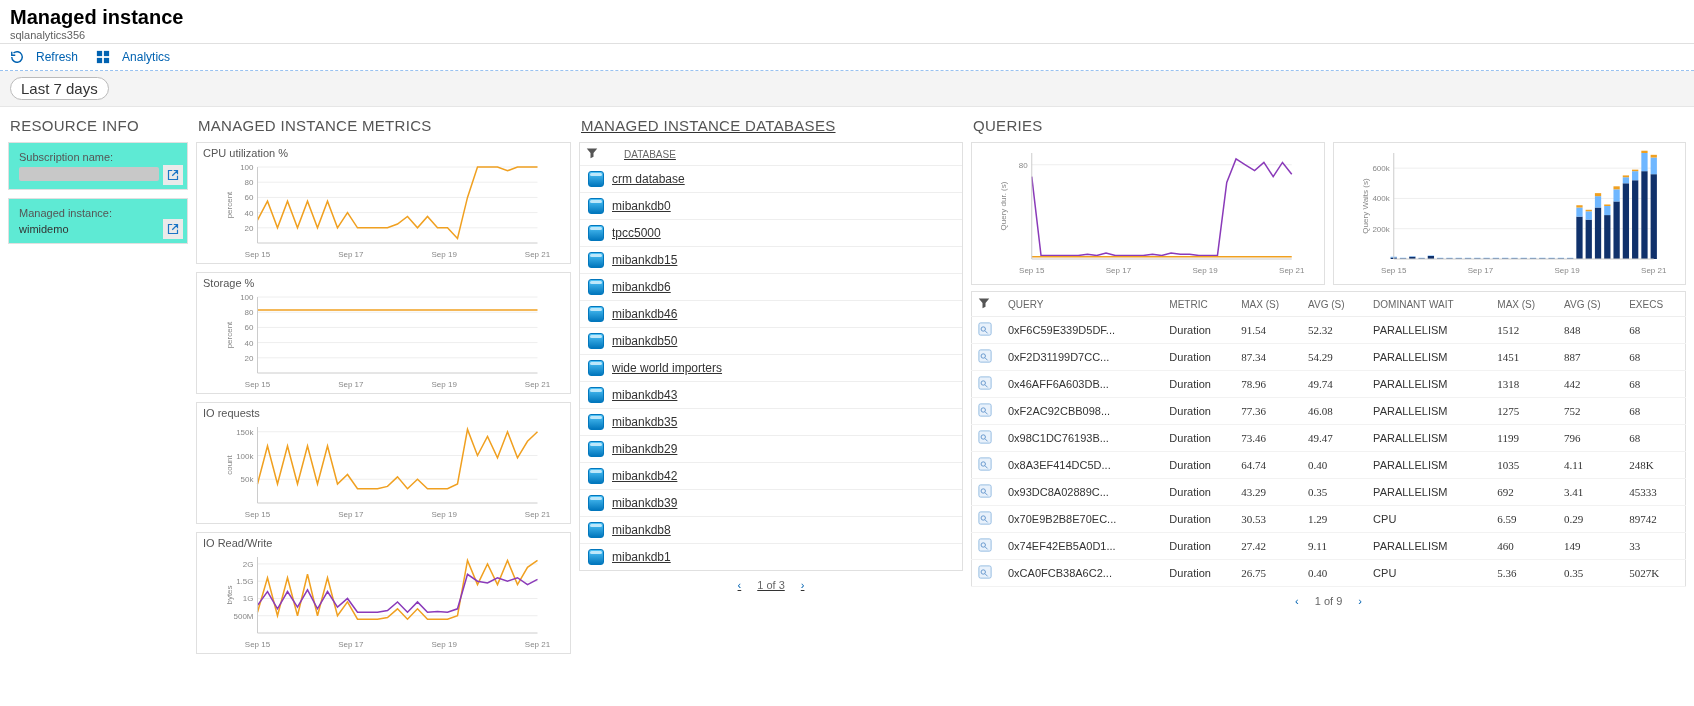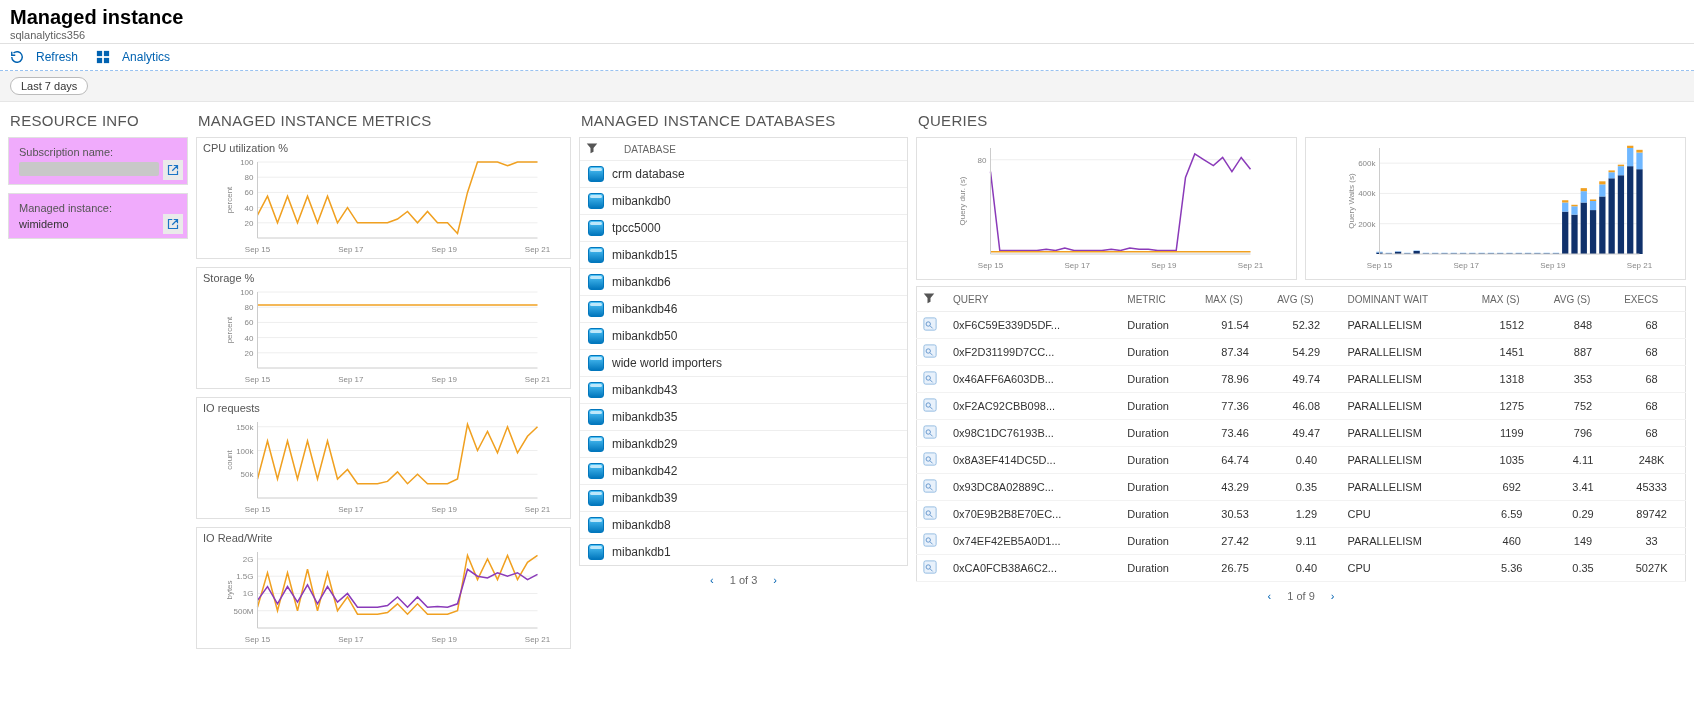--- a/index.html
+++ b/index.html
@@ -3,48 +3,48 @@
 <meta charset="utf-8">
 <style>
   body { margin:0; font-family: "Segoe UI", Arial, sans-serif; font-size:12px; color:#333; background:#fff; }
   .header { padding:6px 10px 2px; }
   .title { font-size:20px; font-weight:600; color:#000; }
   .subtitle { font-size:11px; color:#606060; }
   .cmdbar { border-top:1px solid #e0e0e0; padding:6px 10px; display:flex; gap:18px; border-bottom:1px dashed #99c2f0; }
   .cmd { color:#0062b1; cursor:pointer; display:flex; align-items:center; gap:12px; }
   .cmd svg { flex:none; }
   .pillbar { background:#f4f4f4; padding:6px 10px; border-bottom:1px solid #e6e6e6; }
-  .pill { border:1px solid #bbb; border-radius:12px; padding:2px 10px; font-size:11px; background:#fff; display:inline-block; }
+  .pill { border:1px solid #bbb; border-radius:12px; padding:2px 10px; font-size:15px; background:#fff; display:inline-block; }
   .main { display:flex; gap:8px; padding:8px; align-items:flex-start; }
   .col-resource { width:180px; }
   .col-metrics { width:375px; }
-  .col-db { width:329px; }
+  .col-db { width:384px;text-decoration:underline; }
   .col-queries { flex:1; }
   .sechead { font-size:15px; color:#555; letter-spacing:.3px; padding:2px 2px 8px; }
-  .tile { border:1px solid #e0e0e0; background:#f0abfc; position:relative; padding:8px 28px 8px 10px; margin-bottom:8px; font-size:11px; }
+  .tile { border:1px solid #e0e0e0; background:#5eead4; position:relative; padding:8px 28px 8px 10px; margin-bottom:8px; font-size:11px; }
   .tile .open { position:absolute; right:4px; bottom:4px; width:20px; height:20px; background:#eaeaea; display:flex; align-items:center; justify-content:center; color:#1b74c5; cursor:pointer; }
   .tile .k { color:#555; margin-bottom:4px; }
   .tile .bx { height:14px; background:#c8c8c8; border-radius:2px; }
   .chartbox { border:1px solid #e0e0e0; margin-bottom:8px; padding:4px 6px 2px; }
   .chartbox .ct { font-size:11px; color:#555; margin-bottom:2px; }
   .chartbox svg { display:block; width:100%; }
   .dbhdr { padding:4px 6px; font-size:10px; color:#666; display:flex; align-items:center; gap:26px; border-bottom:1px solid #eee;}
   .dblist { border:1px solid #e0e0e0; }
   .dbitem { display:flex; align-items:center; gap:8px; padding:5px 8px; border-bottom:1px solid #eee; cursor:pointer; }
   .dbitem:last-child { border-bottom:0; }
   .dbicon { width:14px; height:14px; border-radius:3px; background:linear-gradient(#4fc3f7,#0277bd); border:1px solid #0277bd; flex:none; position:relative; }
   .dbicon:before { content:""; position:absolute; top:1px; left:1px; right:1px; height:3px; background:#bde7fa; border-radius:2px; }
   .pager { display:flex; justify-content:center; align-items:center; gap:12px; padding:6px; color:#666; font-size:11px;}
   .pager .arr { color:#0062b1; cursor:pointer; padding:2px 4px; }
   .qcharts { display:flex; gap:8px; margin-bottom:6px; }
   .qcharts .qc { border:1px solid #e0e0e0; padding:4px; flex:1; }
   .qtable { border:1px solid #e0e0e0; width:100%; font-size:11px; border-collapse:collapse; }
   .qtable th { color:#666; font-weight:400; font-size:10px; padding:5px 6px; border-bottom:1px solid #eee; text-align:left; }
   .qtable td { padding:5px 6px; border-bottom:1px solid #f2f2f2; }
-  .qtable td.num { text-align:center; }
+  .qtable td.num { text-align:left;font-family:Liberation Serif, serif; }
   .qicon { width:14px; height:14px; display:inline-block; }
   .qicon svg { width:14px; height:14px; }
   .filter-icon svg { width:12px; height:12px; }
 </style>
 </head>
 <body>
 
 <div class="header">
   <div class="title">Managed instance</div>
   <div class="subtitle">sqlanalytics356</div>
@@ -439,21 +439,21 @@
                   <rect x="1" y="1" width="14" height="14" rx="2" fill="#e8f1fb" stroke="#8ab6de"></rect>
                   <circle cx="6" cy="8" r="2.5" fill="none" stroke="#5a8fc8"></circle>
                   <line x1="8" y1="10" x2="11" y2="13" stroke="#5a8fc8"></line>
                 </svg></span></td>
   <td>0x46AFF6A603DB...</td>
   <td>Duration</td>
   <td class="num">78.96</td>
   <td class="num">49.74</td>
   <td>PARALLELISM</td>
   <td class="num">1318</td>
-  <td class="num">353</td>
+  <td class="num">442</td>
   <td class="num">68</td>
           </tr>
           <tr>
             <td><span class="qicon"><svg viewBox="0 0 16 16">
                   <rect x="1" y="1" width="14" height="14" rx="2" fill="#e8f1fb" stroke="#8ab6de"></rect>
                   <circle cx="6" cy="8" r="2.5" fill="none" stroke="#5a8fc8"></circle>
                   <line x1="8" y1="10" x2="11" y2="13" stroke="#5a8fc8"></line>
                 </svg></span></td>
   <td>0xF2AC92CBB098...</td>
   <td>Duration</td>

